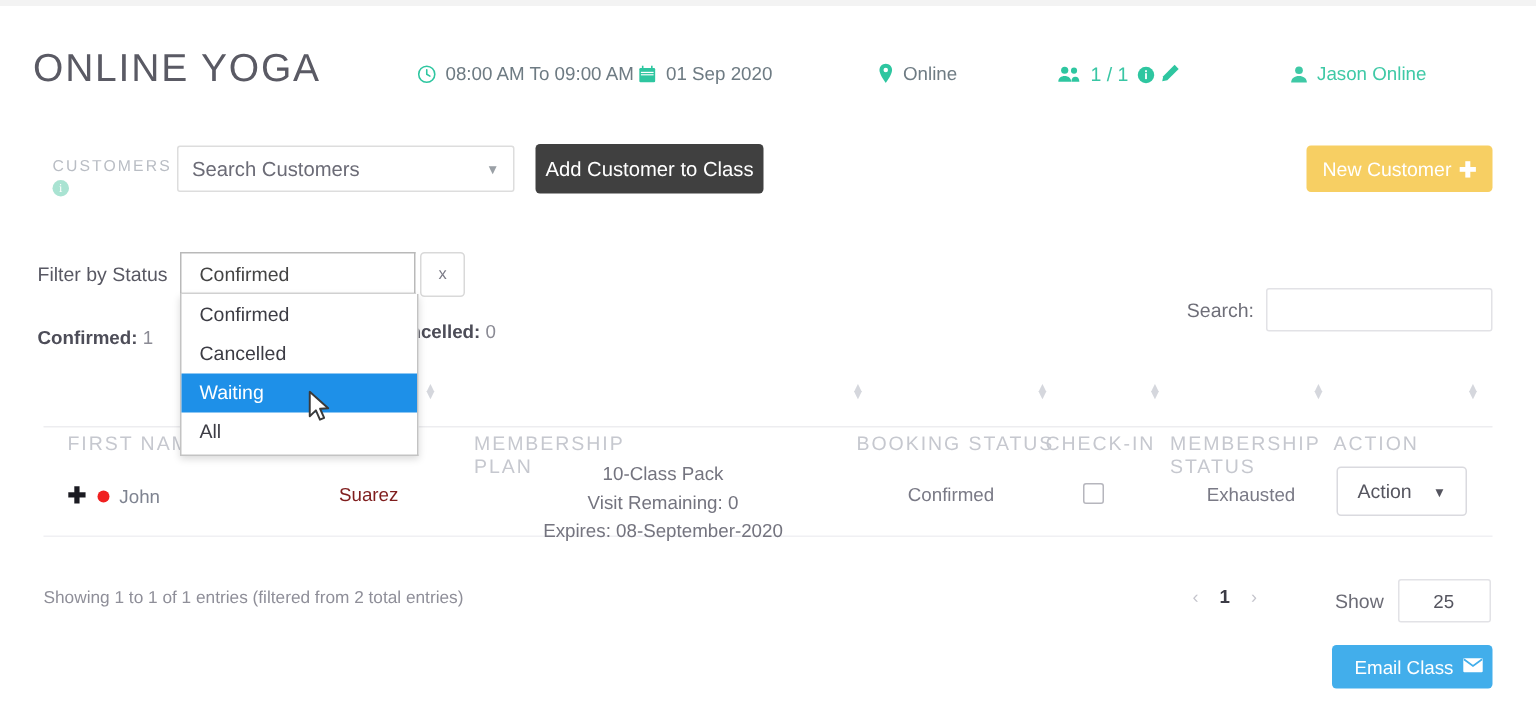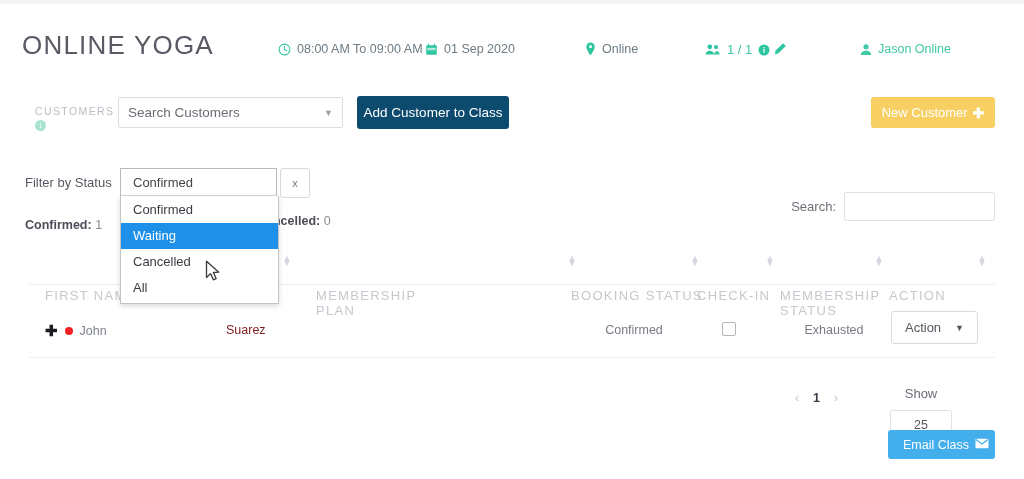--- a/index.html
+++ b/index.html
@@ -114,21 +114,21 @@
     border: none;
     border-radius: 3px;
     color: #fff;
     cursor: pointer;
     font-family: "Liberation Sans", sans-serif;
   }
   .btn-add-customer {
     position: absolute;
     left: 357px; top: 96px;
     width: 152px; height: 33px;
-    background: #0c4a6e;
+    background: #404040;
     font-size: 13.5px;
   }
   .btn-new-customer {
     position: absolute;
     left: 871px; top: 97px;
     width: 124px; height: 31px;
     background: #f7cf63;
     font-size: 13px;
     display: flex;
     align-items: center;
@@ -342,21 +342,20 @@
   }
   .pager .cur { color: #3c3c46; font-weight: bold; font-size: 12.5px; }
   .show-wrap {
     position: absolute;
     left: 890px; top: 386px;
     display: flex;
     align-items: center;
     gap: 9px;
     font-size: 13px;
     color: #6c6c76;
-    flex-direction: column;
   }
   .show-box {
     width: 60px; height: 27px;
     border: 1px solid #e2e2e6;
     background: #fff;
     border-radius: 2px;
     display: flex;
     align-items: center;
     justify-content: center;
     font-size: 12.5px;
@@ -480,22 +479,22 @@
   <div class="filter-label">Filter by Status</div>
 
   <div class="filter-select">
     <span>Confirmed</span>
   </div>
 
   <div class="filter-clear">x</div>
 
   <div class="dropdown-menu">
     <div class="dd-item">Confirmed</div>
+    <div class="dd-item">Cancelled</div>
     <div class="dd-item selected">Waiting</div>
-    <div class="dd-item">Cancelled</div>
     <div class="dd-item">All</div>
   </div>
 
   <div class="cursor-arrow">
     <svg width="17" height="23" viewBox="0 0 17 23">
       <path d="M1.5 1.2 L1.5 17.5 L5.6 13.6 L8.3 19.8 L11.1 18.6 L8.4 12.5 L13.8 12.2 Z" fill="#ffffff" stroke="#3a3a3a" stroke-width="1.3" stroke-linejoin="round"></path>
     </svg>
   </div>
 
   <div class="status-counts">
@@ -566,38 +565,44 @@
 
     <div class="trow">
       <div class="cell cell-first">
         <span class="plus-icon">✚</span>
         <span class="red-dot"></span>
         <span class="name-link">John</span>
       </div>
 
       <div class="cell cell-last">Suarez</div>
 
+      <div class="cell cell-plan">
+        <div>10-Class Pack</div>
+        <div>Visit Remaining: 0</div>
+        <div>Expires: 08-September-2020</div>
+      </div>
 
       <div class="cell cell-booking">Confirmed</div>
 
       <div class="cell cell-checkin">
         <span class="chk"></span>
       </div>
 
       <div class="cell cell-mstatus">Exhausted</div>
 
       <div class="cell cell-action">
         <div class="action-btn">
           <span>Action</span>
           <span class="caret">▼</span>
         </div>
       </div>
     </div>
   </div>
 
+  <div class="showing">Showing 1 to 1 of 1 entries (filtered from 2 total entries)</div>
 
   <div class="pager">
     <span>‹</span>
     <span class="cur">1</span>
     <span>›</span>
   </div>
 
   <div class="show-wrap">
     <span>Show</span>
     <div class="show-box">25</div>

